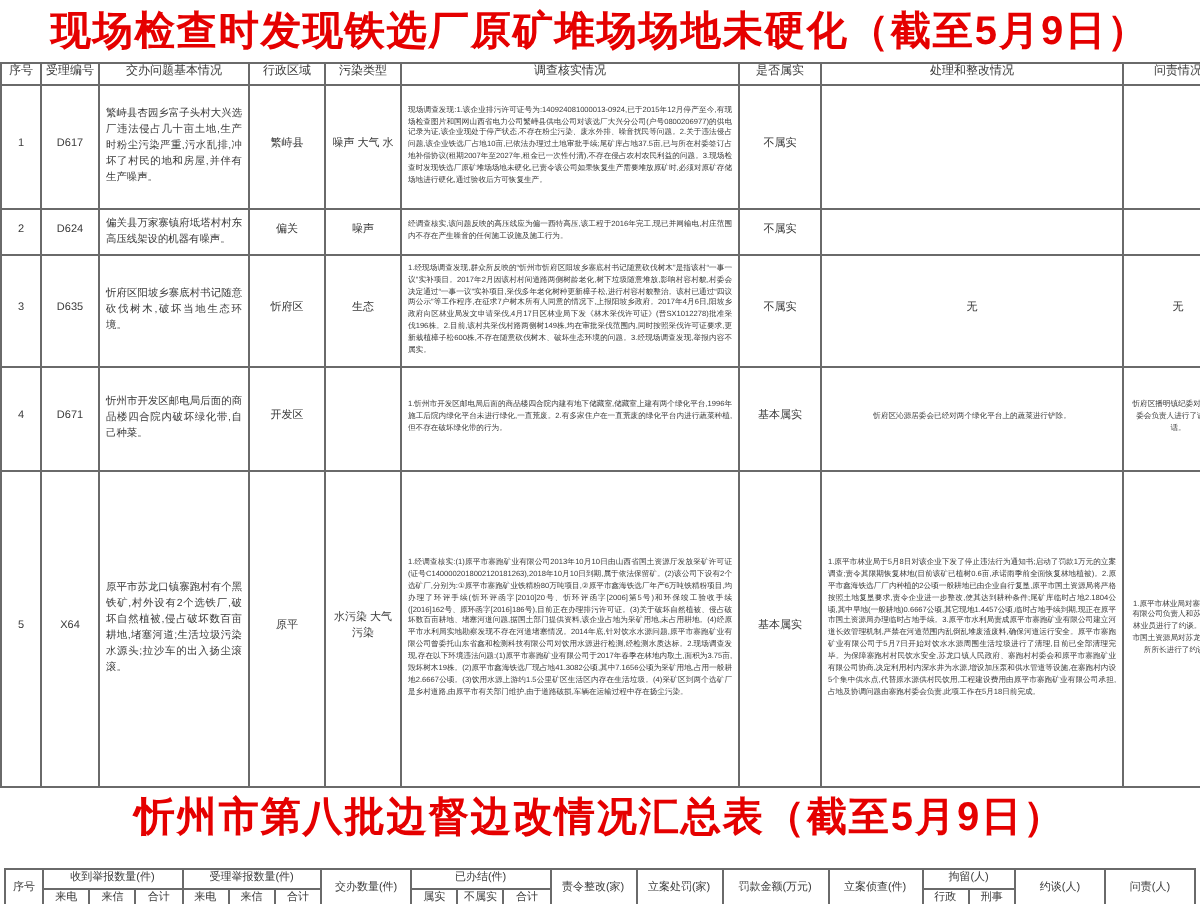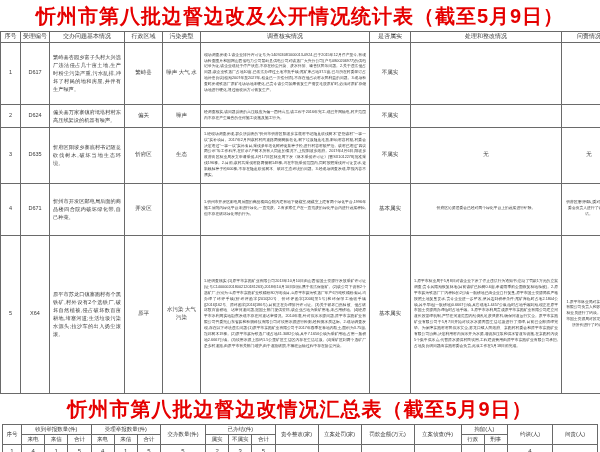--- a/index.html
+++ b/index.html
@@ -4,21 +4,21 @@
 <style>
   html,body{margin:0;padding:0;}
   body{
     width:600px;height:452px;background:#ffffff;overflow:hidden;
     font-family:"Liberation Sans","DejaVu Sans",sans-serif;color:#222;
   }
   .title{
     text-align:center;font-weight:bold;color:#e50000;
     font-size:20px;letter-spacing:1px;padding:5px 0 3px 0;line-height:1.15;
   }
-  .title2{padding-top:4px;padding-bottom:2px;}
+  .title2{padding-top:4px;padding-bottom:12px;}
   table{border-collapse:collapse;table-layout:fixed;margin:0 auto;}
   table.main{width:596px;}
   table.sum{width:596px;margin-top:1px;}
   th,td{border:1px solid #6a6a6a;padding:1px 2px;vertical-align:middle;color:#3a3a3a;}
   th{font-weight:normal;font-size:6px;text-align:center;line-height:1.3;}
   td.c{font-size:5.5px;text-align:center;line-height:1.45;}
   td.p{font-size:5.2px;text-align:justify;line-height:1.55;padding:2px 3px;}
   td.t{font-size:3.8px;text-align:justify;line-height:1.55;padding:2px 3px;}
   td.tc{font-size:3.8px;text-align:center;line-height:1.55;padding:2px 3px;}
   
@@ -27,21 +27,21 @@
   
   table.sum th{font-size:5.5px;}
   table.sum td{font-size:6px;text-align:center;height:10px;}
   .s-seq{width:14px}.s-n{width:17px}.s-assign{width:40px}.s-wide{width:38px}
   .s-fine{width:48px}.s-inv{width:42px}.s-det{width:25px}.s-talk{width:40px}.s-resp{width:40px}
   tr.r1{height:62px}tr.r2{height:23px}tr.r3{height:56px}tr.r4{height:52px}tr.r5{height:158px}
 </style>
 </head>
 <body>
 
-<div class="title">忻州市第八批边督边改及公开情况统计表（截至5月9日）</div>
+<div class="title">现场检查时发现铁选厂原矿堆场场地未硬化（截至5月9日）</div>
 
 <table class="main">
   <tbody>
       <tr>
     <th class="w-seq">序号</th>
     <th class="w-id">受理编号</th>
     <th class="w-prob">交办问题基本情况</th>
     <th class="w-reg">行政区域</th>
     <th class="w-pol">污染类型</th>
     <th class="w-inv">调查核实情况</th>

